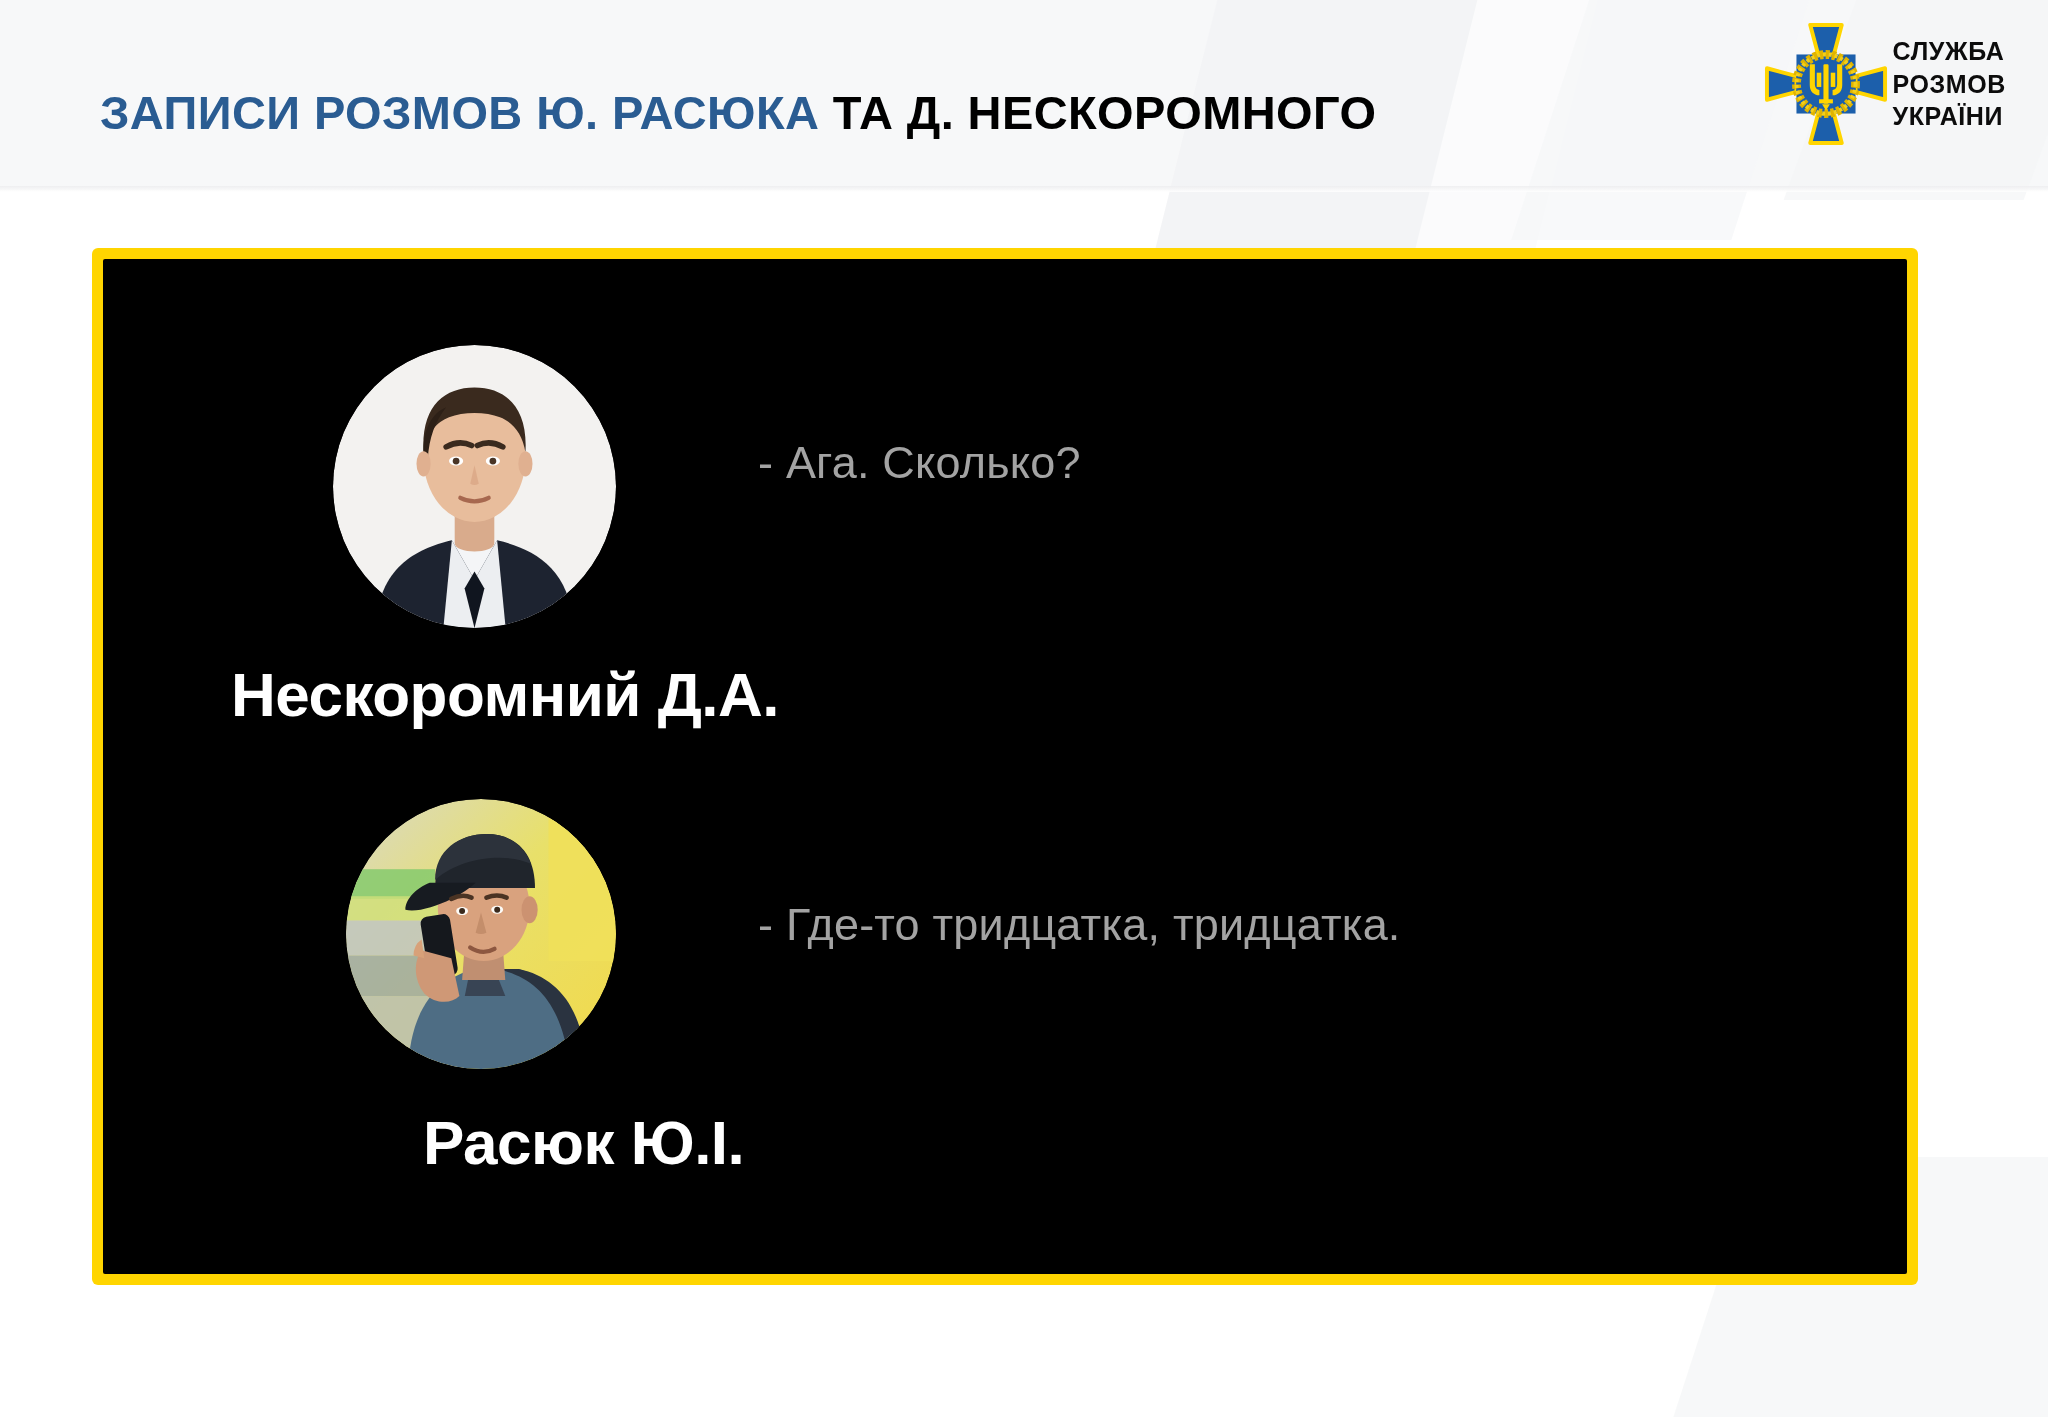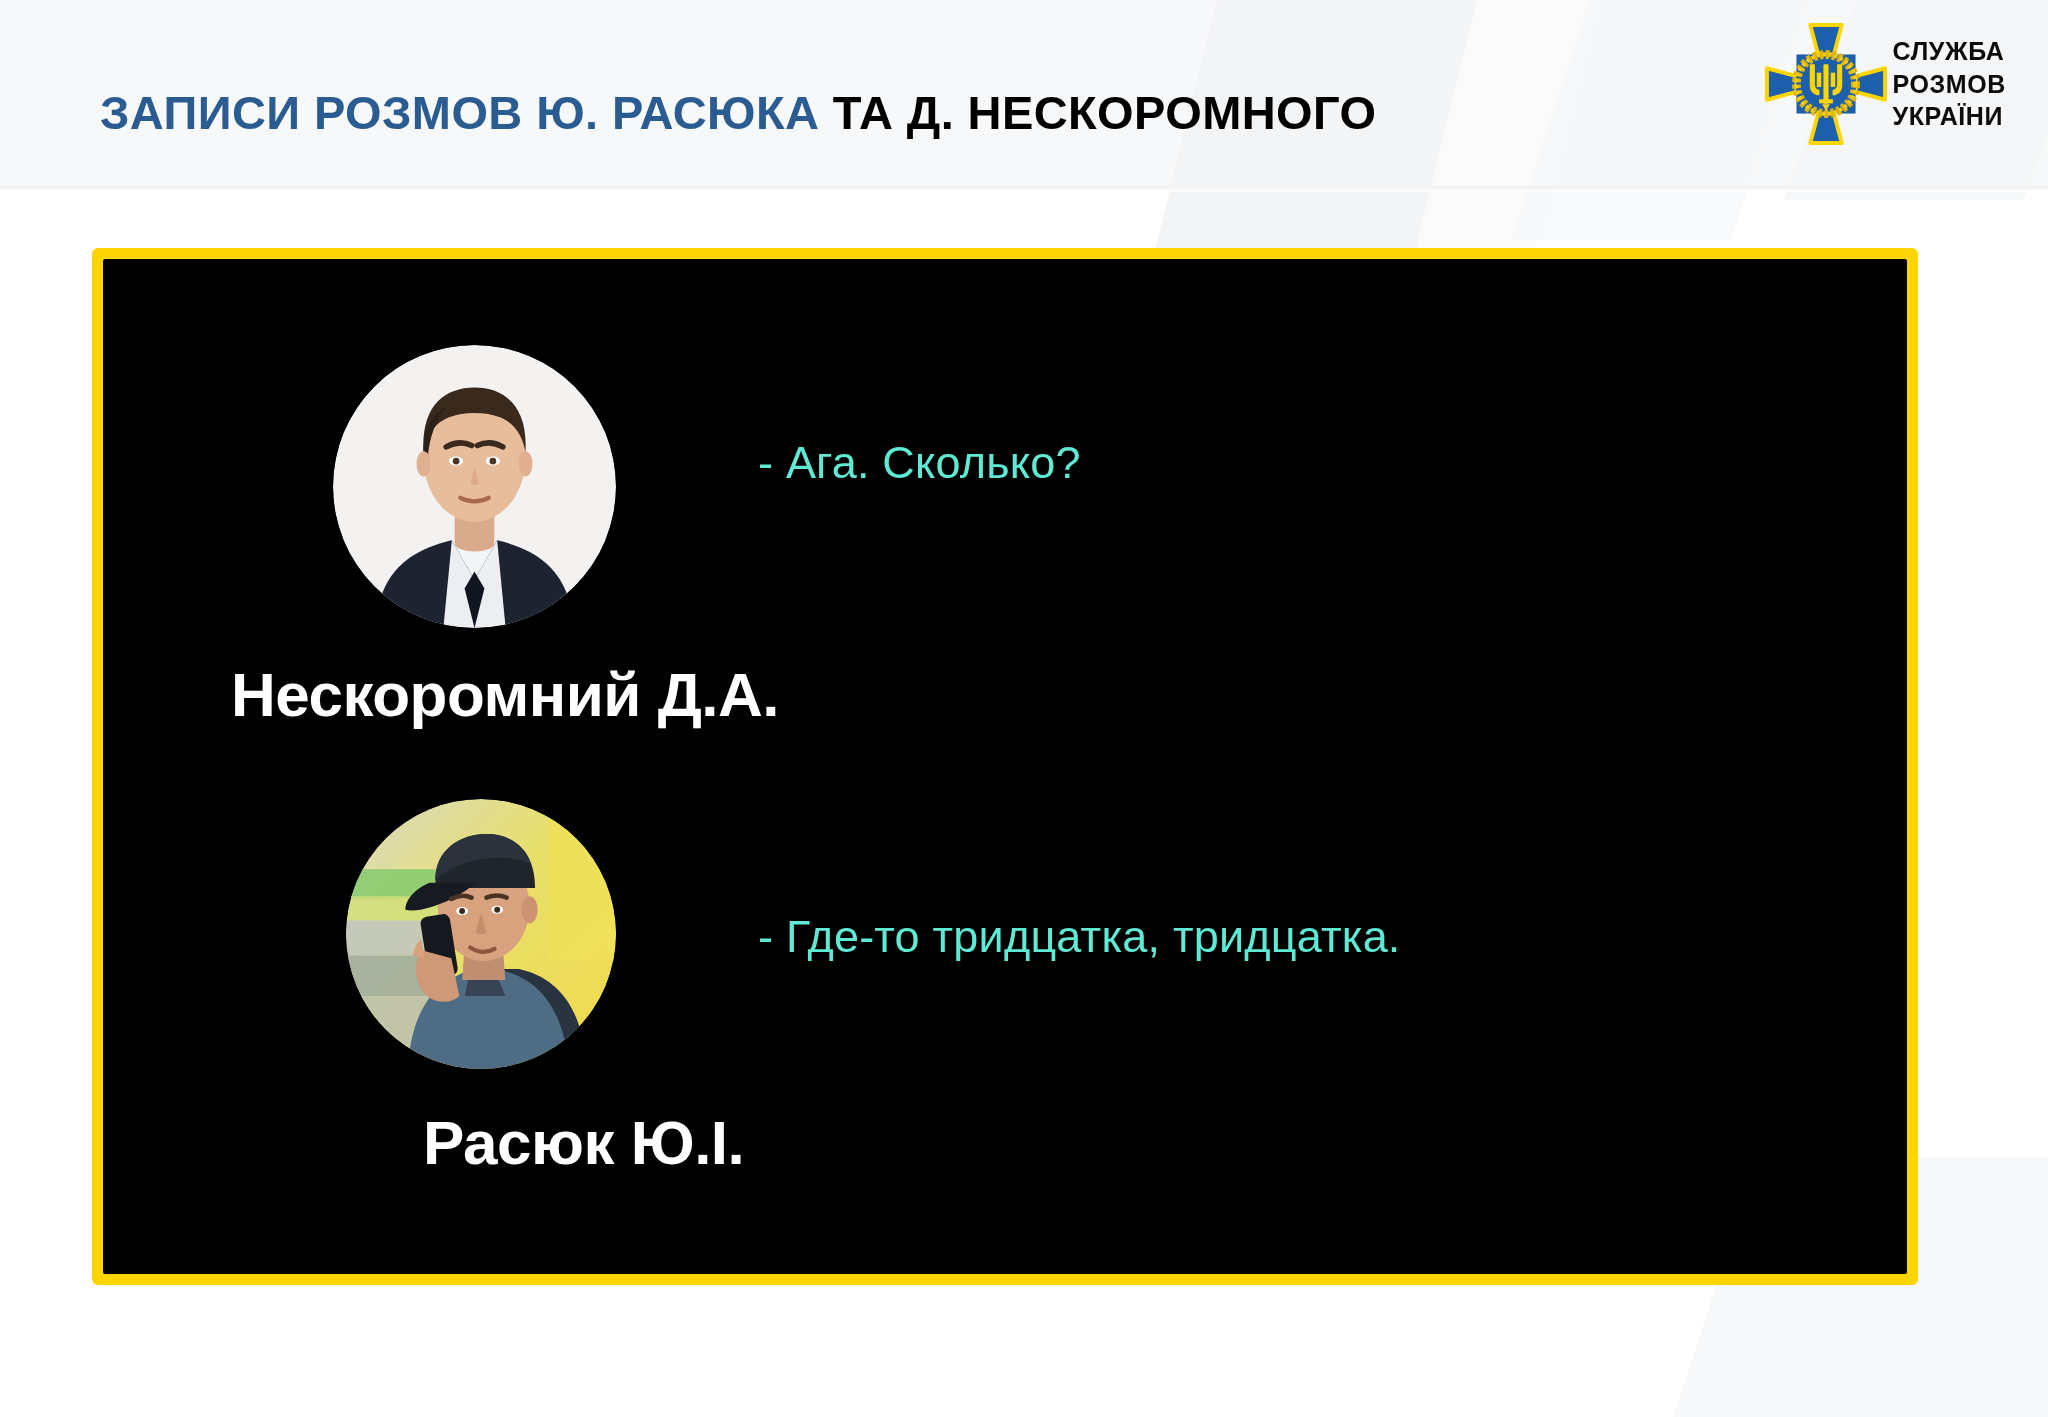--- a/index.html
+++ b/index.html
@@ -205,33 +205,33 @@
     left: 128px;
     top: 372px;
   }
   .speaker-name.second {
     left: 320px;
     top: 348px;
   }
 
   .dialogue-line {
     position: absolute;
-    color: #5eead4;
+    color: #a3a3a3;
     font-size: 45px;
     font-weight: 400;
     white-space: nowrap;
     letter-spacing: .2px;
   }
   .dialogue-line.first {
     left: 655px;
     top: 150px;
   }
   .dialogue-line.second {
     left: 655px;
-    top: 152px;
+    top: 140px;
   }
 </style>
 </head>
 <body>
 
 <div class="slide">
 
   <div class="bg-layer">
     <div class="bg-band"></div>
     <div class="bg-diag-a"></div>

